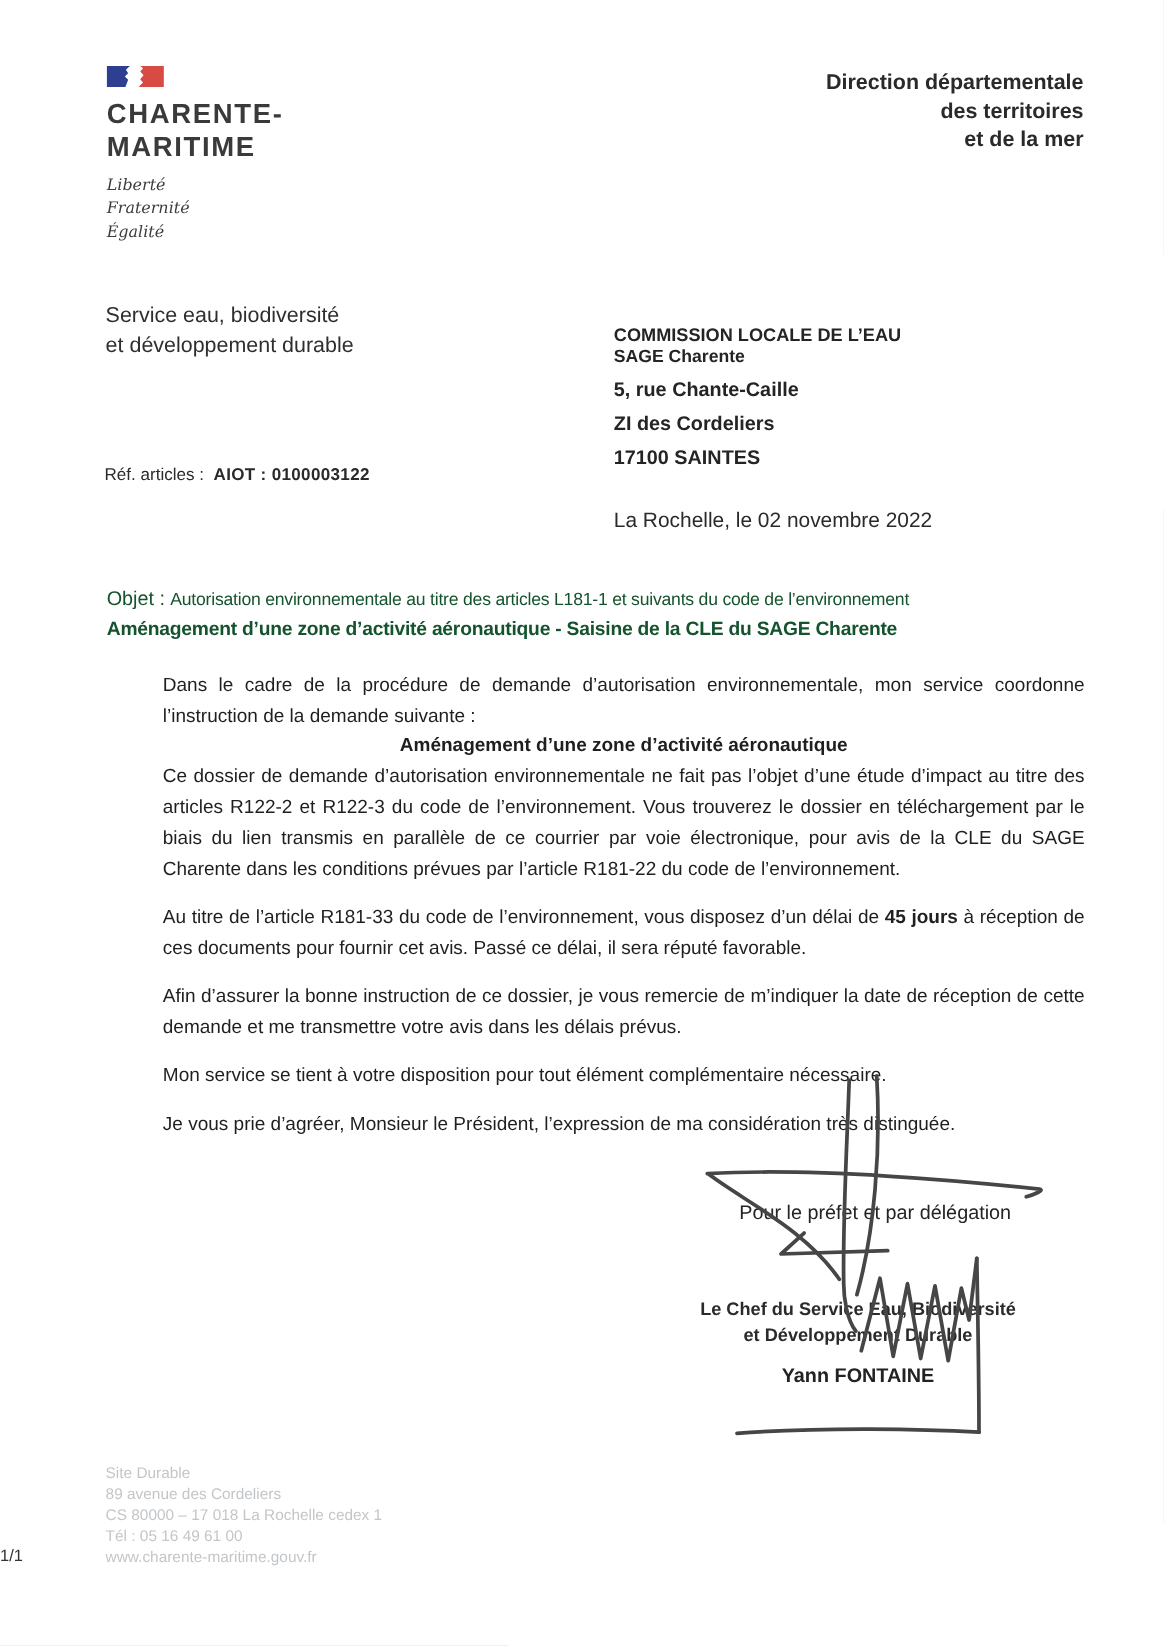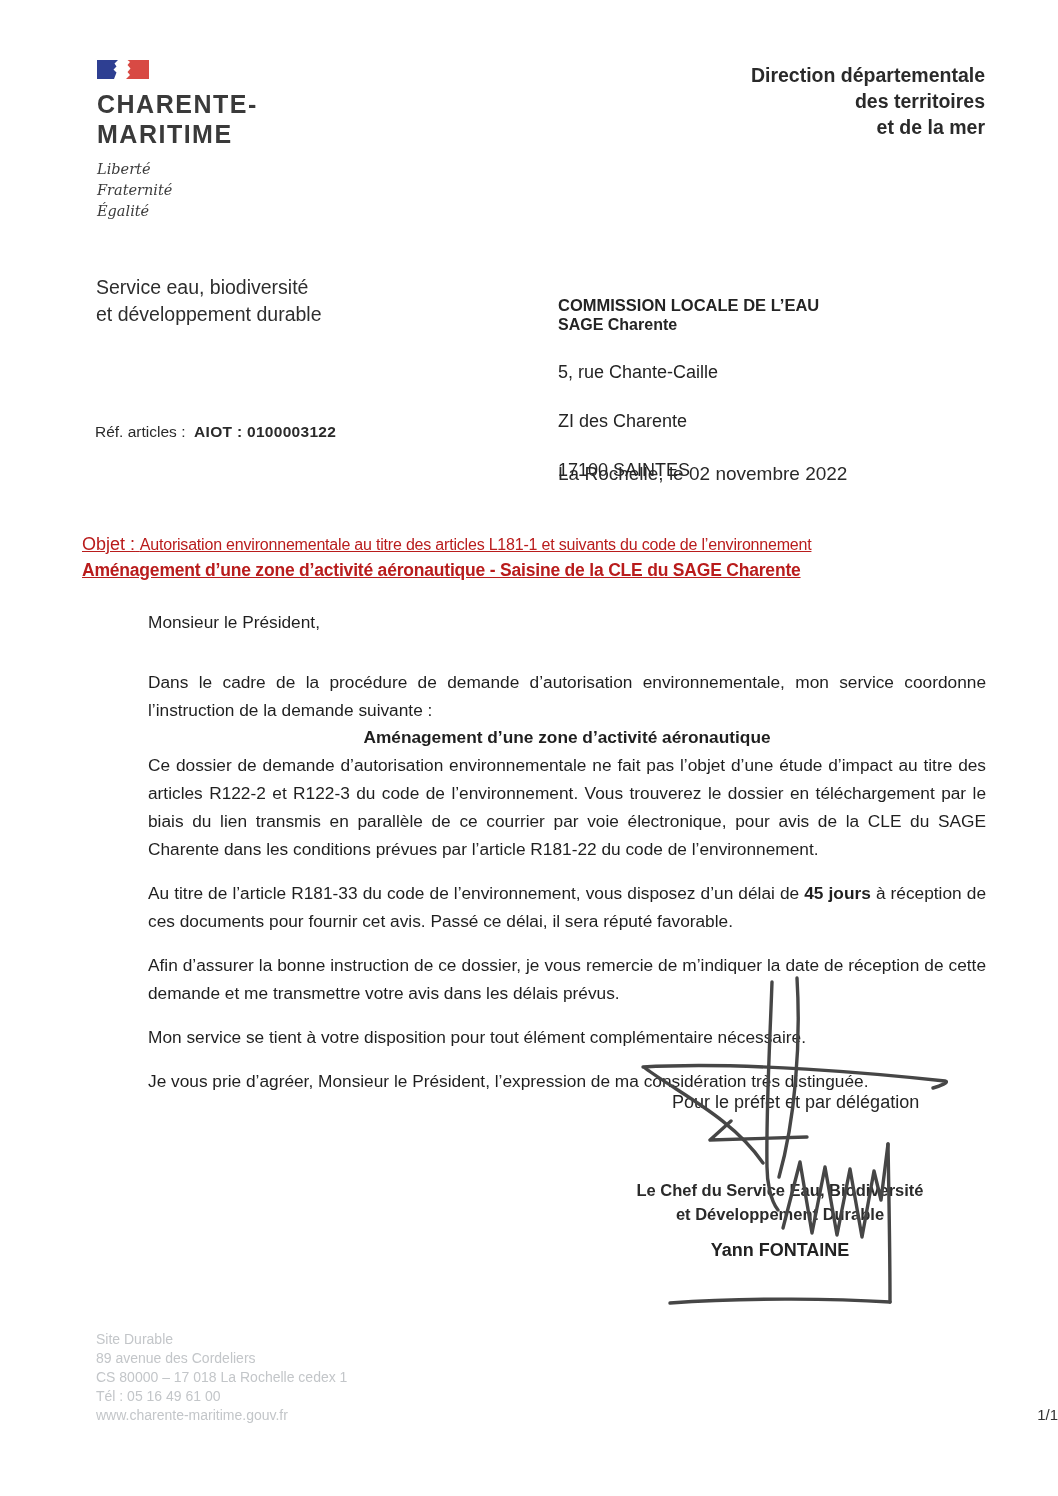--- a/index.html
+++ b/index.html
@@ -28,24 +28,24 @@
   
   .sender-block{position:absolute;left:96px;top:274px;width:430px;}
   .service-name{font-size:19.5px;line-height:27px;color:#2e2e2e;}
   .contact{font-size:15px;line-height:21px;margin-top:3px;color:#2e2e2e;}
   .ref-line{position:absolute;left:95px;top:423px;font-size:15.5px;color:#2a2a2a;}
   .ref-line b{font-weight:bold;letter-spacing:0.3px;}
   
   .recipient-block{position:absolute;left:558px;top:296px;width:420px;color:#242424;}
   .recipient-block .r-line1{font-weight:bold;font-size:16.5px;line-height:19px;}
   .recipient-block .r-line2{font-weight:bold;font-size:16px;line-height:19px;}
-  .recipient-block .r-big{font-weight:normal;font-size:18px;margin-top:28px;}
+  .recipient-block .r-big{font-weight:bold;font-size:18px;margin-top:10px;}
   .date-line{position:absolute;left:558px;top:463px;font-size:19px;color:#2a2a2a;}
   
-  .subject-block{position:absolute;left:82px;top:532px;width:890px;color:#b91c1c;text-decoration:underline;}
+  .subject-block{position:absolute;left:97px;top:532px;width:890px;color:#14532d;}
   .subject-l1{font-size:17px;line-height:25px;}
   .subject-l1 .s-label{font-size:18px;}
   .subject-l1 .s-text{font-size:16px;letter-spacing:-0.2px;}
   .subject-l2{font-weight:bold;font-size:17.5px;letter-spacing:-0.2px;line-height:26px;}
   
   .body-block{position:absolute;left:148px;top:608px;width:838px;
     font-size:17.3px;line-height:28px;color:#1f1f1f;}
   .body-block p{margin:0 0 16px 0;text-align:justify;}
   .body-block p.salutation{margin-bottom:32px;text-align:left;}
   .body-block p.no-gap{margin-bottom:0;}
@@ -54,21 +54,21 @@
   
   .delegation-line{position:absolute;left:672px;top:1092px;font-size:18px;color:#242424;}
   .sig-title{position:absolute;left:630px;top:1178px;width:300px;text-align:center;
     font-size:16.5px;line-height:24px;font-weight:600;color:#2b2b2b;}
   .sig-name{position:absolute;left:630px;top:1240px;width:300px;text-align:center;
     font-size:18px;font-weight:bold;color:#222;}
   .sig-scrawl{position:absolute;left:600px;top:960px;pointer-events:none;}
   
   .footer-block{position:absolute;left:96px;top:1330px;width:420px;
     font-size:14px;line-height:19px;color:#c3c6c9;}
-  .page-num{position:absolute;left:0;top:1406px;width:1058px;text-align:right;
+  .page-num{position:absolute;left:0;top:1406px;width:1058px;text-align:left;
     font-size:15px;color:#333;}
 </style>
 </head>
 <body>
 
 <div class="page">
 
   <div class="logo-block">
     <svg class="flag" width="52" height="19" viewBox="0 0 52 19">
       <path d="M0,0 H21 L17.5,3.5 L19.5,6.5 L16.5,9.5 L19.5,12.5 L17,19 H0 Z" fill="#2e3f92"></path>
@@ -99,36 +99,35 @@
   </div>
   <div class="ref-line">
     <span>Réf. articles :</span>&nbsp;
     <b>AIOT : 0100003122</b>
   </div>
 
   <div class="recipient-block">
     <div class="r-line1">COMMISSION LOCALE DE L’EAU</div>
     <div class="r-line2">SAGE Charente</div>
     <div class="r-big">5, rue Chante-Caille</div>
-    <div class="r-big">ZI des Charente</div>
+    <div class="r-big">ZI des Cordeliers</div>
     <div class="r-big">17100 SAINTES</div>
   </div>
 
   <div class="date-line">La Rochelle, le 02 novembre 2022</div>
 
   <div class="subject-block">
     <div class="subject-l1">
       <span class="s-label">Objet :</span>
       <span class="s-text">Autorisation environnementale au titre des articles L181-1 et suivants du code de l’environnement</span>
     </div>
     <div class="subject-l2">Aménagement d’une zone d’activité aéronautique - Saisine de la CLE du SAGE Charente</div>
   </div>
 
   <div class="body-block">
-    <p class="salutation">Monsieur le Président,</p>
     <p class="no-gap">Dans le cadre de la procédure de demande d’autorisation environnementale, mon service coordonne l’instruction de la demande suivante :</p>
     <div class="centered-bold">Aménagement d’une zone d’activité aéronautique</div>
     <p>Ce dossier de demande d’autorisation environnementale ne fait pas l’objet d’une étude d’impact au titre des articles R122-2 et R122-3 du code de l’environnement. Vous trouverez le dossier en téléchargement par le biais du lien transmis en parallèle de ce courrier par voie électronique, pour avis de la CLE du SAGE Charente dans les conditions prévues par l’article R181-22 du code de l’environnement.</p>
     <p><span>Au titre de l’article R181-33 du code de l’environnement, vous disposez d’un délai de </span><b>45 jours</b><span> à réception de ces documents pour fournir cet avis. Passé ce délai, il sera réputé favorable.</span></p>
     <p>Afin d’assurer la bonne instruction de ce dossier, je vous remercie de m’indiquer la date de réception de cette demande et me transmettre votre avis dans les délais prévus.</p>
     <p>Mon service se tient à votre disposition pour tout élément complémentaire nécessaire.</p>
     <p>Je vous prie d’agréer, Monsieur le Président, l’expression de ma considération très distinguée.</p>
   </div>
 
   <div class="delegation-line">Pour le préfet et par délégation</div>

